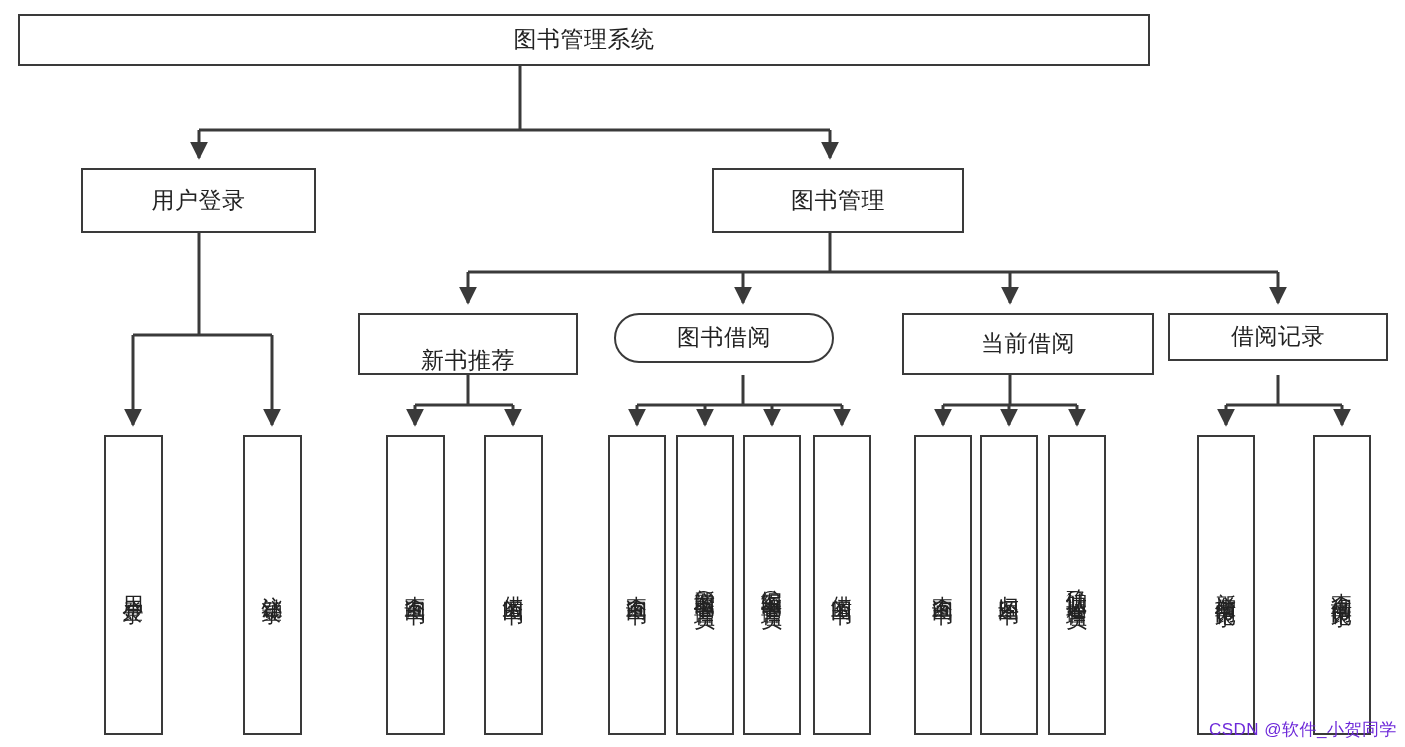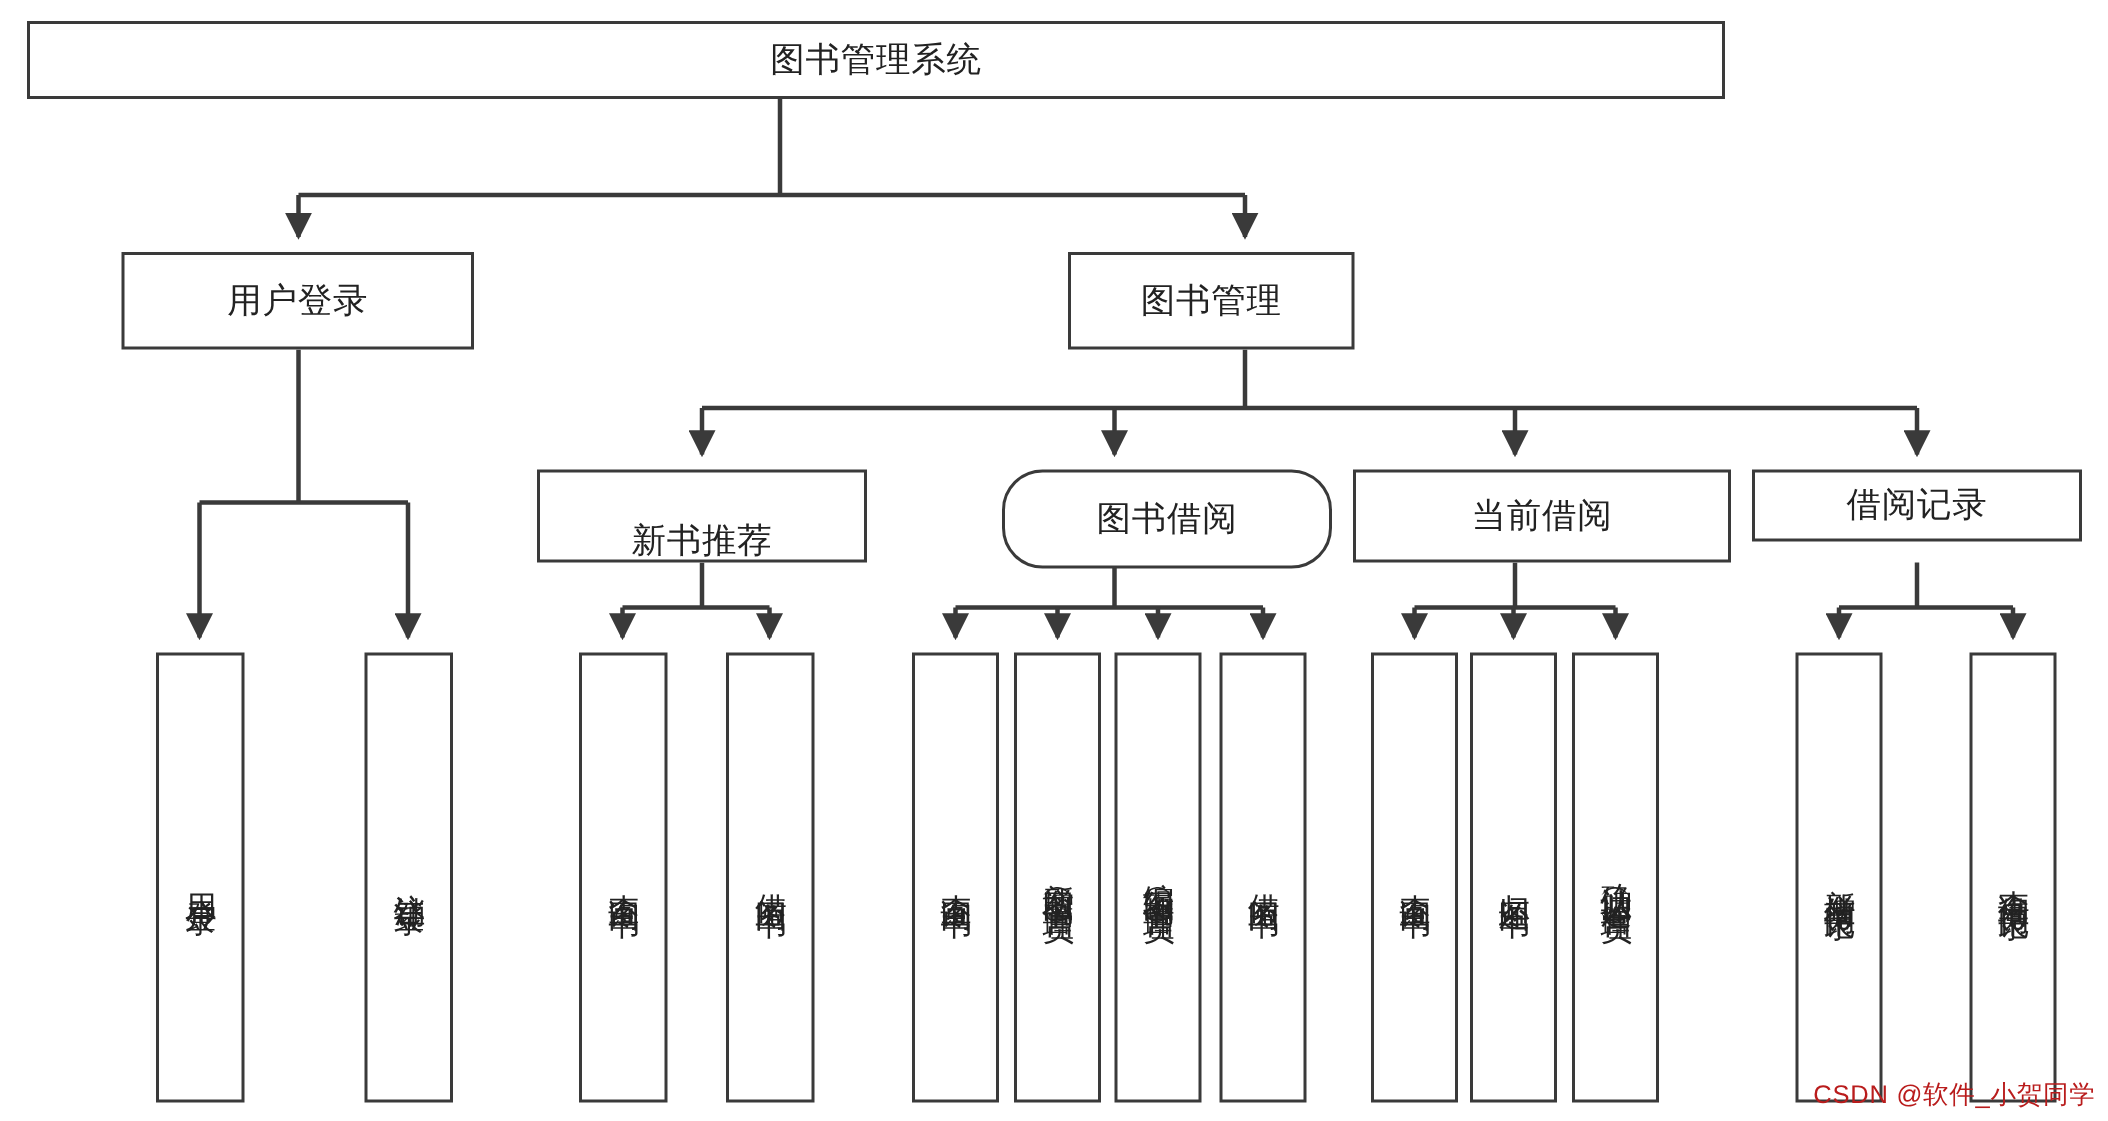--- a/index.html
+++ b/index.html
@@ -52,21 +52,21 @@
     text-align: center;
   }
   .leaf-box .node-label-v {
     font-size: 21px;
   }
   #watermark {
     position: absolute;
     right: 8px;
     bottom: 6px;
     font-size: 17px;
-    color: #b91c1c;
+    color: #6d28d9;
     letter-spacing: 0.5px;
     white-space: nowrap;
     pointer-events: none;
   }
 </style>
 </head>
 <body>
 
 <div id="diagram-root">
 
@@ -120,28 +120,28 @@
     </g>
   </svg>
 
   <div class="node-box" style="left:18px; top:14px; width:1132px; height:52px;">
     <span class="node-label-h">图书管理系统</span>
   </div>
 
   <div class="node-box" style="left:81px; top:168px; width:235px; height:65px;">
     <span class="node-label-h">用户登录</span>
   </div>
-  <div class="node-box" style="left:712px; top:168px; width:191px; height:65px;">
+  <div class="node-box" style="left:712px; top:168px; width:252px; height:65px;">
     <span class="node-label-h">图书管理</span>
   </div>
 
   <div class="node-box" style="left:358px; top:313px; width:220px; height:62px;align-items:flex-end;">
     <span class="node-label-h">新书推荐</span>
   </div>
-  <div class="node-box" style="left:668px; top:313px; width:220px; height:66px;border-radius:27px;">
+  <div class="node-box" style="left:614px; top:313px; width:220px; height:50px;border-radius:27px;">
     <span class="node-label-h">图书借阅</span>
   </div>
   <div class="node-box" style="left:902px; top:313px; width:252px; height:62px;">
     <span class="node-label-h">当前借阅</span>
   </div>
   <div class="node-box" style="left:1168px; top:313px; width:220px; height:48px;">
     <span class="node-label-h">借阅记录</span>
   </div>
 
   <div class="node-box leaf-box" style="left:104px; top:435px; width:59px; height:300px;">

